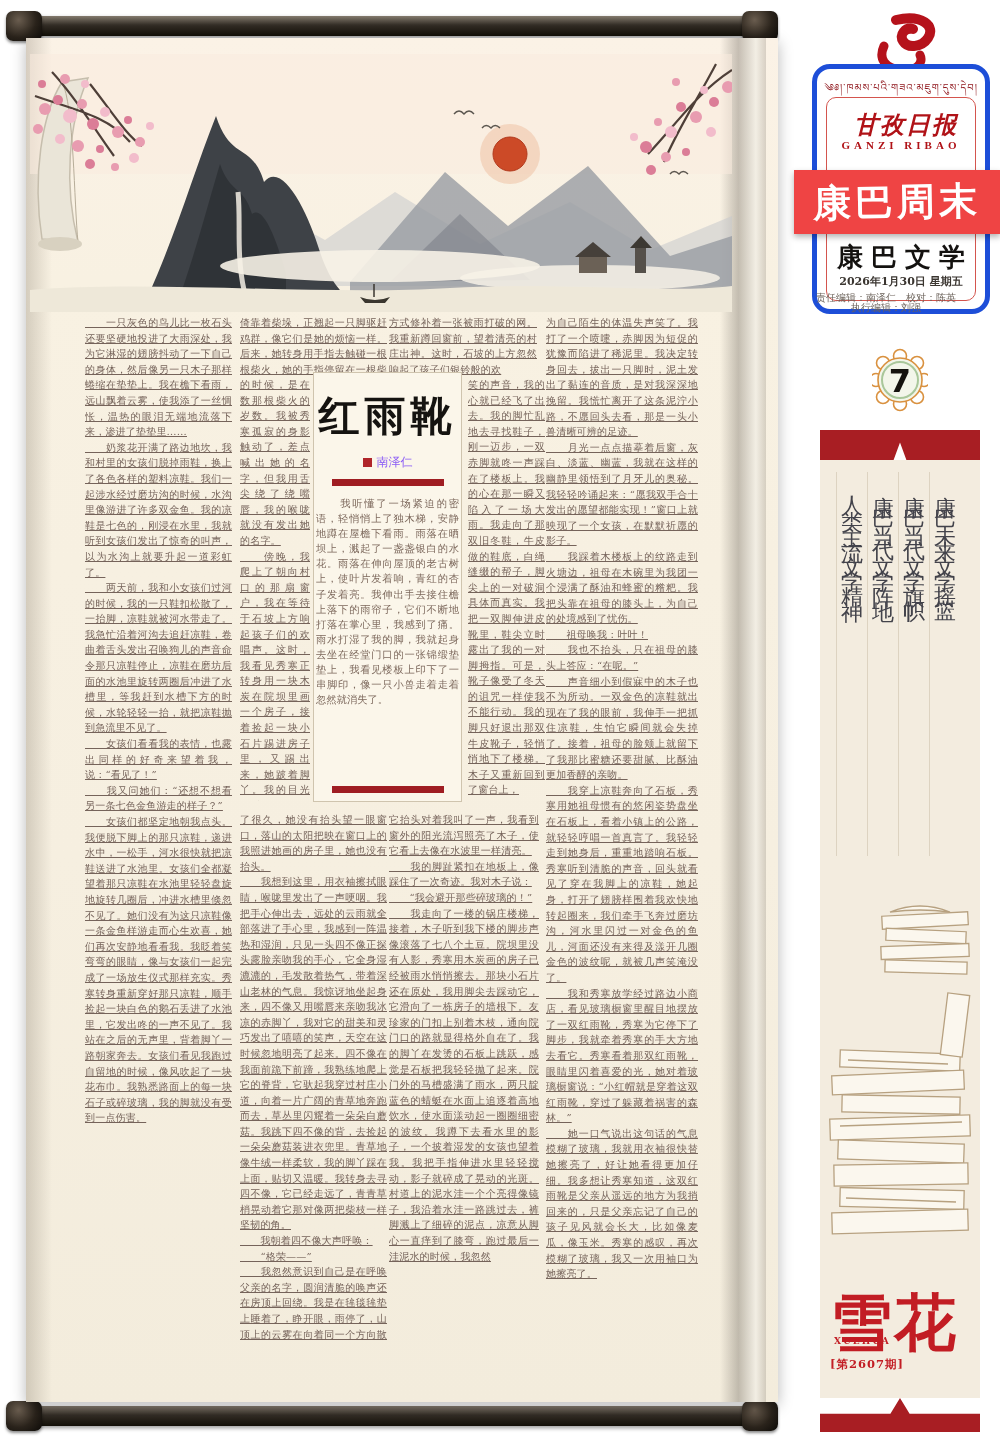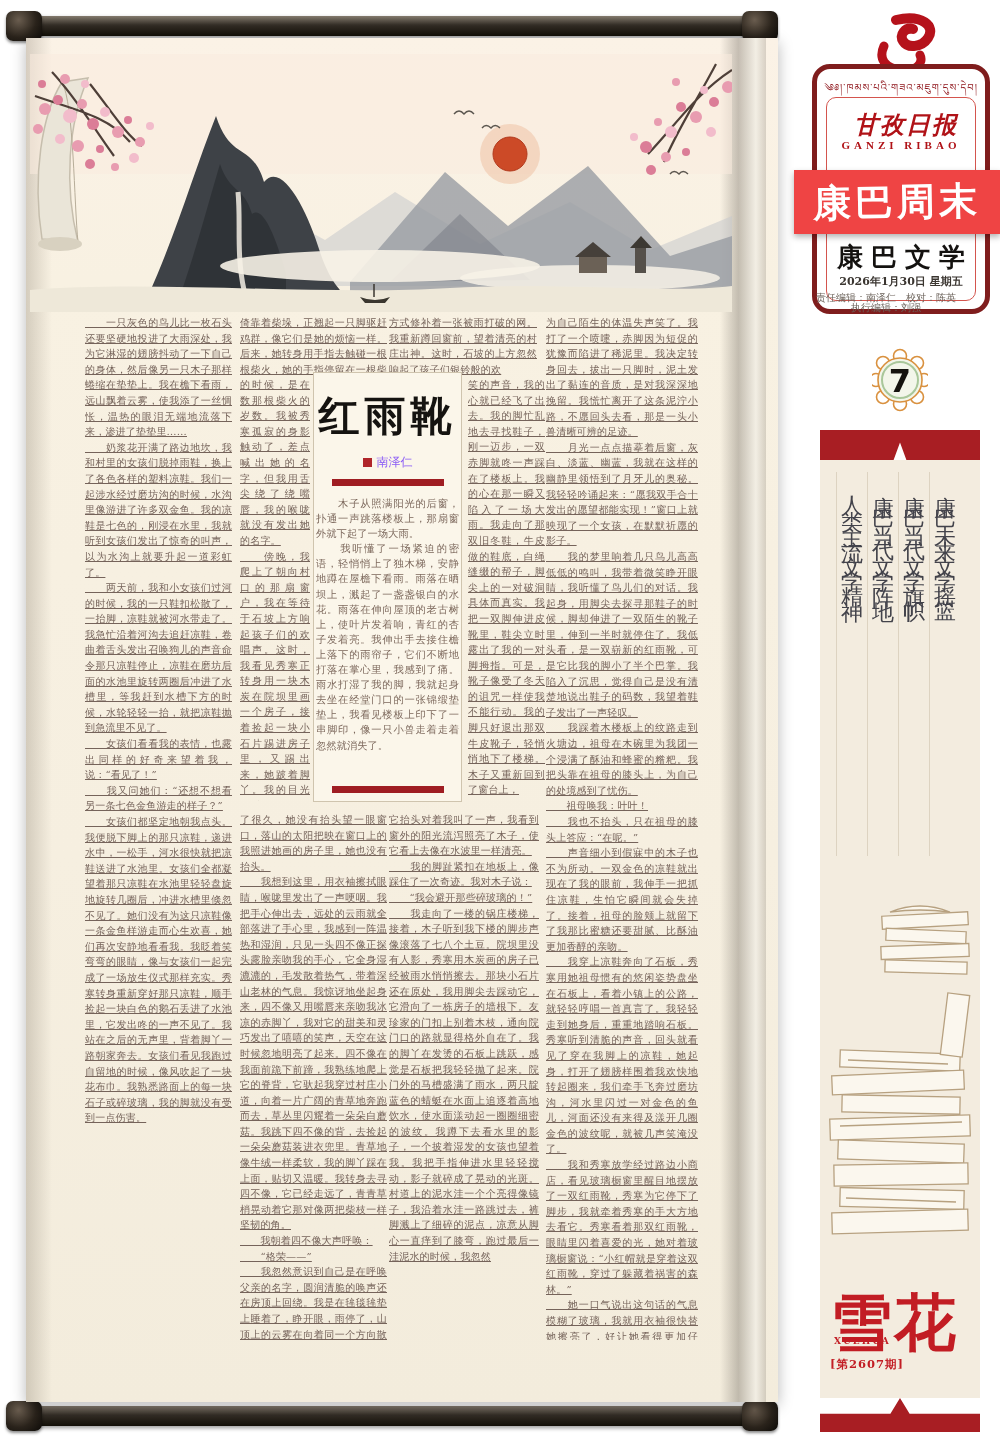--- a/index.html
+++ b/index.html
@@ -30,21 +30,21 @@
              letter-spacing:5px;color:#151310;text-align:center;margin:6px 0 10px;}
   #art-author{font-size:12px;color:#8b5cf6;text-align:center;margin-bottom:8px;}
   #art-author .sq{display:inline-block;width:9px;height:9px;background:#b0252a;margin-right:5px;vertical-align:middle;}
   .redrule{height:7px;width:112px;background:#9f1d22;margin:0 auto;flex:none;}
   #box-intro{flex:1;overflow:hidden;font-size:10.3px;line-height:15.1px;color:#7d695d;
              text-align:justify;word-break:break-all;margin:10px 0;}
   #box-intro p{margin:0;}
   
   #side-panel{position:absolute;left:820px;top:460px;width:160px;height:938px;background:#f3ecdf;}
   #brandbox{position:absolute;left:812px;top:64px;width:178px;height:250px;box-sizing:border-box;
-            border:5px solid #7f1d1d;border-radius:18px;background:#fff;}
+            border:5px solid #1d4ed8;border-radius:18px;background:#fff;}
   #brandbox .inner{position:absolute;left:9px;right:9px;top:28px;bottom:8px;border:1px solid #d4554e;border-radius:10px;}
   #tibetan{position:absolute;top:7px;left:0;right:0;text-align:center;color:#8d1117;font-size:10px;letter-spacing:1px;}
   #paper-name{position:absolute;top:40px;left:0;right:0;text-align:center;color:#b01217;
               font-weight:800;font-size:24px;letter-spacing:2px;font-style:italic;padding-left:10px;}
   #paper-name-latin{position:absolute;top:70px;left:0;right:0;text-align:center;color:#b01217;
               font-weight:700;font-size:11px;letter-spacing:4px;font-family:"Liberation Serif",serif;}
   #weekend-ribbon{position:absolute;left:794px;top:170px;width:206px;height:64px;background:#ef4444;
               box-shadow:0 3px 6px rgba(0,0,0,.3);display:flex;align-items:center;justify-content:center;}
   #weekend-ribbon span{color:#fff;font-weight:800;font-size:38px;letter-spacing:4px;
               font-family:"DejaVu Sans","Liberation Sans",sans-serif;transform:rotate(-1deg);}
@@ -198,36 +198,34 @@
     </div>
   <div class="tcol" style="left:389px;top:812px;width:150px;height:528px">
       <p>它抬头对着我叫了一声，我看到窗外的阳光流泻照亮了木子，使它看上去像在水波里一样清亮。</p>
       <p>　　我的脚趾紧扣在地板上，像踩住了一次奇迹。我对木子说：</p>
       <p>　　“我会避开那些碎玻璃的！”</p>
       <p>　　我走向了一楼的锅庄楼梯，接着，木子听到我下楼的脚步声像滚落了七八个土豆。院坝里没有人影，秀寒用木炭画的房子已经被雨水悄悄擦去。那块小石片还在原处，我用脚尖去踩动它，它滑向了一栋房子的墙根下。友珍家的门扣上别着木枝，通向院门口的路就显得格外自在了。我的脚丫在发烫的石板上跳跃，感觉是石板把我轻轻抛了起来。院门外的马槽盛满了雨水，两只靛蓝色的蜻蜓在水面上追逐着高地饮水，使水面漾动起一圈圈细密的波纹。我蹲下去看水里的影子，一个披着湿发的女孩也望着我。我把手指伸进水里轻轻搅动，影子就碎成了晃动的光斑。村道上的泥水洼一个个亮得像镜子，我沿着水洼一路跳过去，裤脚溅上了细碎的泥点，凉意从脚心一直痒到了膝弯，跑过最后一洼泥水的时候，我忽然</p>
     </div>
   <div class="tcol" style="left:546px;top:315px;width:152px;height:1025px">
       <p>为自己陌生的体温失声笑了。我打了一个喷嚏，赤脚因为短促的犹豫而陷进了稀泥里。我决定转身回去，拔出一只脚时，泥土发出了黏连的音质，是对我深深地挽留。我慌忙离开了这条泥泞小路，不愿回头去看，那是一头小兽清晰可辨的足迹。</p>
       <p>　　月光一点点描摹着后窗，灰白、淡蓝、幽蓝，我就在这样的幽静里领悟到了月牙儿的奥秘。我轻轻吟诵起来：“愿我双手合十发出的愿望都能实现！”窗口上就映现了一个女孩，在默默祈愿的影子。</p>
-      <p>　　我的梦里响着几只鸟儿高高低低的鸣叫，我带着微笑睁开眼睛，我听懂了鸟儿们的对话。我起身，用脚尖去探寻那鞋子的时候，脚却伸进了一双陌生的靴子里，伸到一半时就停住了。我低头看，是一双崭新的红雨靴，可是它比我的脚小了半个巴掌。我陷入了沉思，觉得自己是没有清楚地说出鞋子的码数，我望着鞋子发出了一声轻叹。</p>
       <p>　　我踩着木楼板上的纹路走到火塘边，祖母在木碗里为我团一个浸满了酥油和蜂蜜的糌粑。我把头靠在祖母的膝头上，为自己的处境感到了忧伤。</p>
       <p>　　祖母唤我：叶叶！</p>
       <p>　　我也不抬头，只在祖母的膝头上答应：“在呢。”</p>
       <p>　　声音细小到假寐中的木子也不为所动。一双金色的凉鞋就出现在了我的眼前，我伸手一把抓住凉鞋，生怕它瞬间就会失掉了。接着，祖母的脸颊上就留下了我那比蜜糖还要甜腻、比酥油更加香醇的亲吻。</p>
       <p>　　我穿上凉鞋奔向了石板，秀寒用她祖母惯有的悠闲姿势盘坐在石板上，看着小镇上的公路，就轻轻哼唱一首真言了。我轻轻走到她身后，重重地踏响石板。秀寒听到清脆的声音，回头就看见了穿在我脚上的凉鞋，她起身，打开了翅膀样围着我欢快地转起圈来，我们牵手飞奔过磨坊沟，河水里闪过一对金色的鱼儿，河面还没有来得及漾开几圈金色的波纹呢，就被几声笑淹没了。</p>
       <p>　　我和秀寒放学经过路边小商店，看见玻璃橱窗里醒目地摆放了一双红雨靴，秀寒为它停下了脚步，我就牵着秀寒的手大方地去看它。秀寒看着那双红雨靴，眼睛里闪着喜爱的光，她对着玻璃橱窗说：“小红帽就是穿着这双红雨靴，穿过了躲藏着祸害的森林。”</p>
       <p>　　她一口气说出这句话的气息模糊了玻璃，我就用衣袖很快替她擦亮了，好让她看得更加仔细。我多想让秀寒知道，这双红雨靴是父亲从遥远的地方为我捎回来的，只是父亲忘记了自己的孩子见风就会长大，比如像麦瓜，像玉米。秀寒的感叹，再次模糊了玻璃，我又一次用袖口为她擦亮了。</p>
     </div>
 
   <div id="titlebox">
     <div id="art-title">红雨靴</div>
     <div id="art-author"><span class="sq"></span><span>南泽仁</span></div>
     <div class="redrule"></div>
     <div id="box-intro">
-        <p>　　木子从照满阳光的后窗，扑通一声跳落楼板上，那扇窗外就下起了一场大雨。</p>
         <p>　　我听懂了一场紧迫的密语，轻悄悄上了独木梯，安静地蹲在屋檐下看雨。雨落在晒坝上，溅起了一盏盏银白的水花。雨落在伸向屋顶的老古树上，使叶片发着响，青红的杏子发着亮。我伸出手去接住檐上落下的雨帘子，它们不断地打落在掌心里，我感到了痛。雨水打湿了我的脚，我就起身去坐在经堂门口的一张锦缎垫垫上，我看见楼板上印下了一串脚印，像一只小兽走着走着忽然就消失了。</p>
       </div>
     <div class="redrule"></div>
   </div>
 
   <svg style="position:absolute;left:856px;top:12px;width:88px;height:60px" viewBox="0 0 88 60">
     <path d="M40 8 C66 2 80 14 72 26 C66 35 52 37 47 29 C43 23 49 15 57 17" stroke="#b5121b" stroke-width="10" fill="none" stroke-linecap="round"></path>
     <path d="M28 34 C22 47 29 56 45 58 C60 60 68 51 64 43" stroke="#b5121b" stroke-width="9" fill="none" stroke-linecap="round"></path>
   </svg>
 

